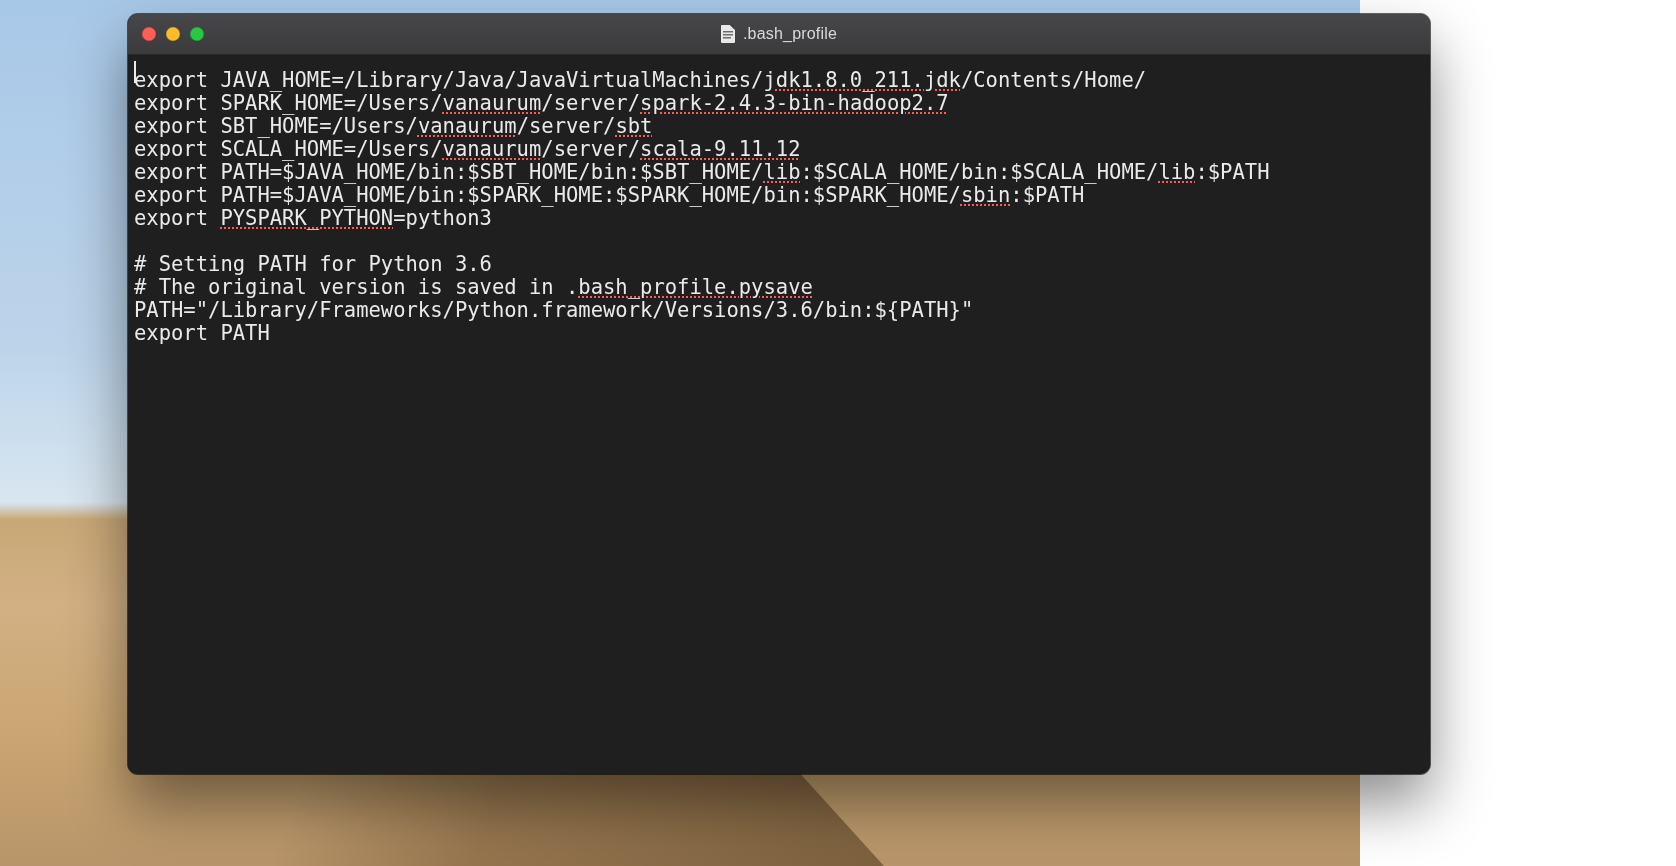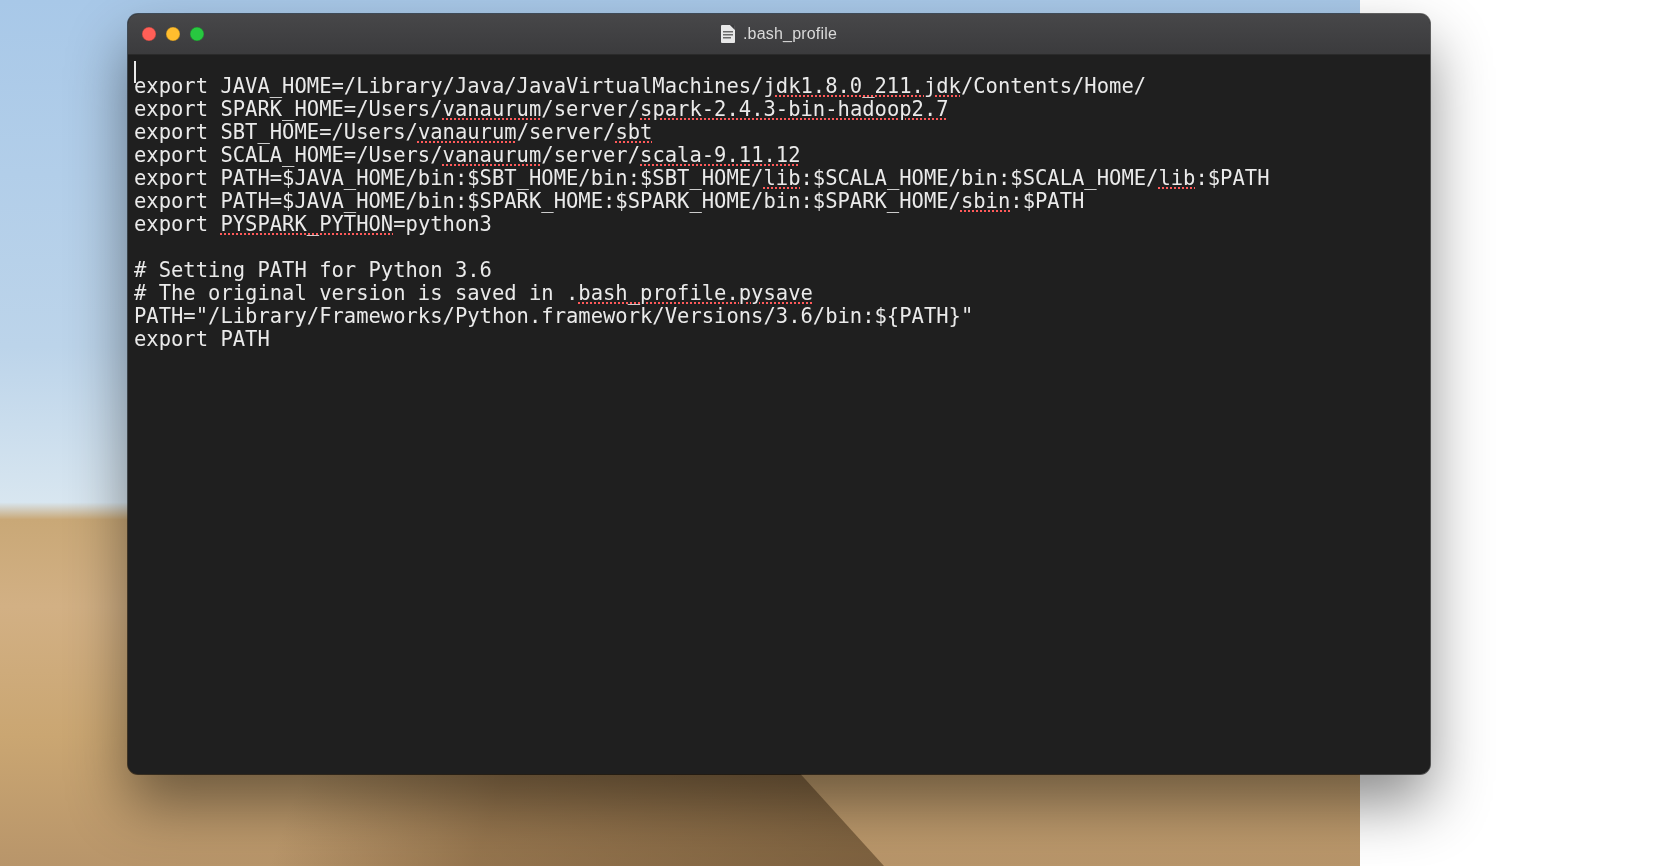--- a/index.html
+++ b/index.html
@@ -102,21 +102,21 @@
     top:6px; left:2px; right:2px;
     height:8px;
     background:
       linear-gradient(#6a6a6a,#6a6a6a) 0 0/100% 1.5px no-repeat,
       linear-gradient(#6a6a6a,#6a6a6a) 0 3px/100% 1.5px no-repeat,
       linear-gradient(#6a6a6a,#6a6a6a) 0 6px/80% 1.5px no-repeat;
   }
   .editor {
     flex: 1 1 auto;
     background: #1f1f1f;
-    padding: 20px 6px;
+    padding: 14px 6px;
     position: relative;
   }
   pre.code {
     margin: 0;
     font-family: "Menlo", "Consolas", monospace;
     font-size: 20.5px;
     line-height: 23px;
     color: #eaeaea;
     white-space: pre;
     letter-spacing: 0px;

